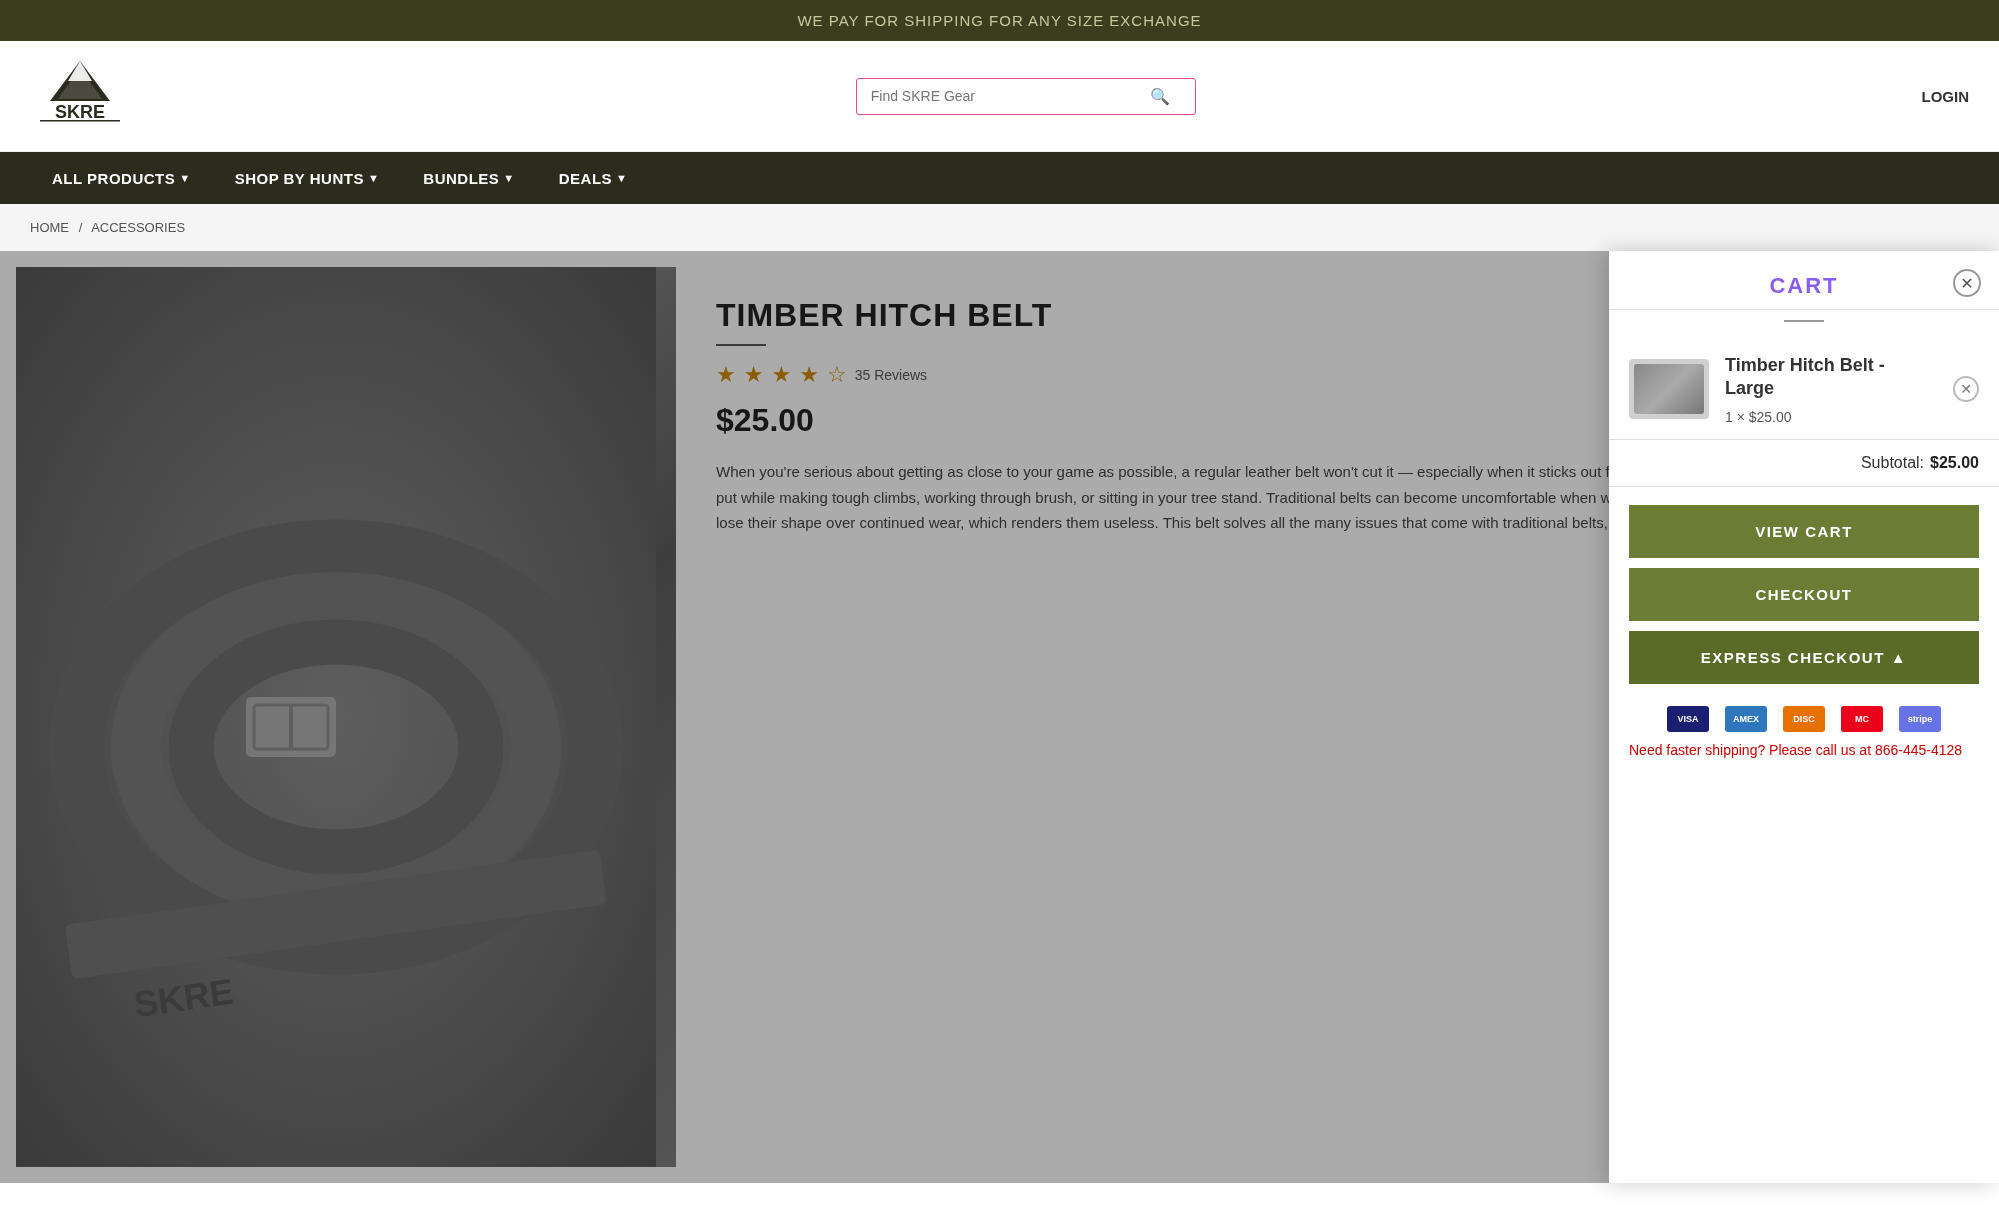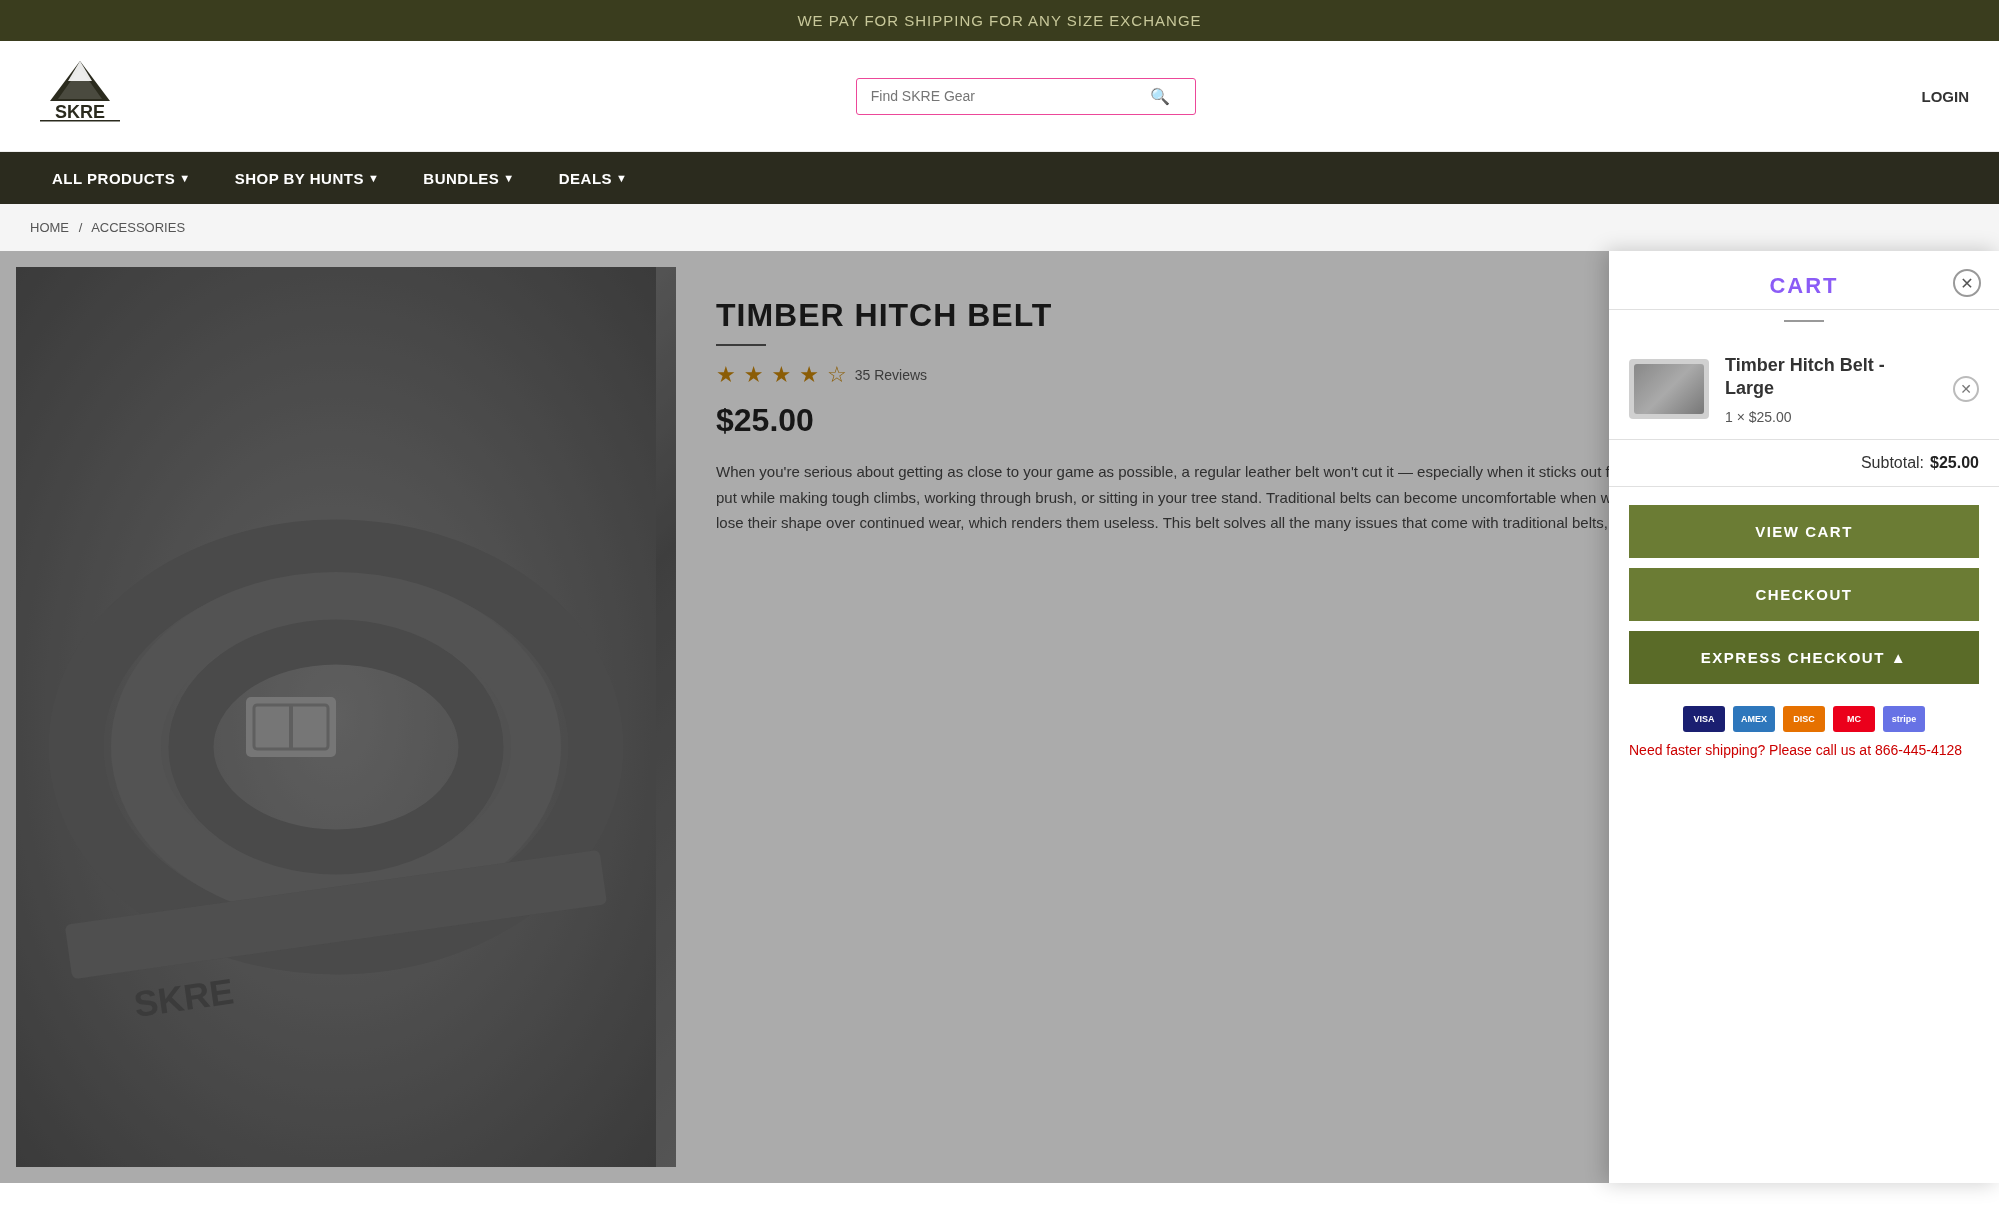--- a/index.html
+++ b/index.html
@@ -353,21 +353,21 @@
       text-align: center;
       display: flex;
       align-items: center;
       justify-content: center;
       gap: 6px;
     }
 
     .payment-icons {
       display: flex;
       justify-content: center;
-      gap: 8px;
+      gap: 16px;
       margin-top: 4px;
       align-items: center;
     }
 
     .pay-icon {
       width: 42px;
       height: 26px;
       border-radius: 3px;
       display: flex;
       align-items: center;

